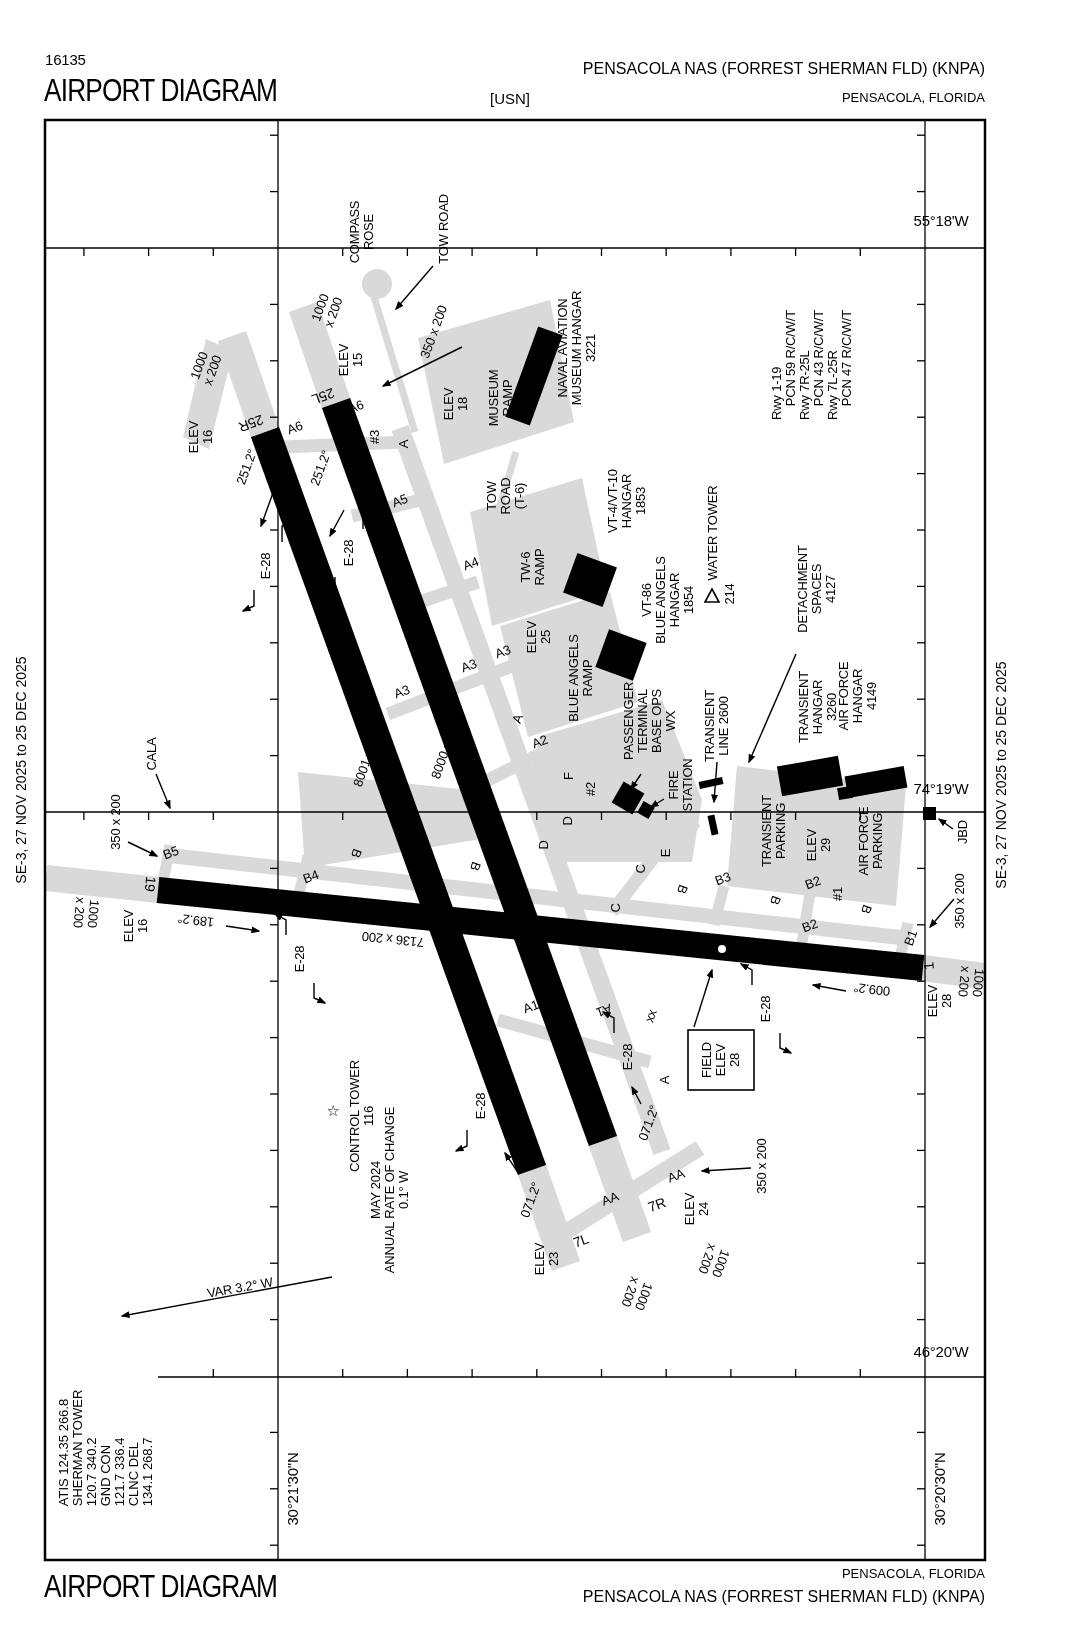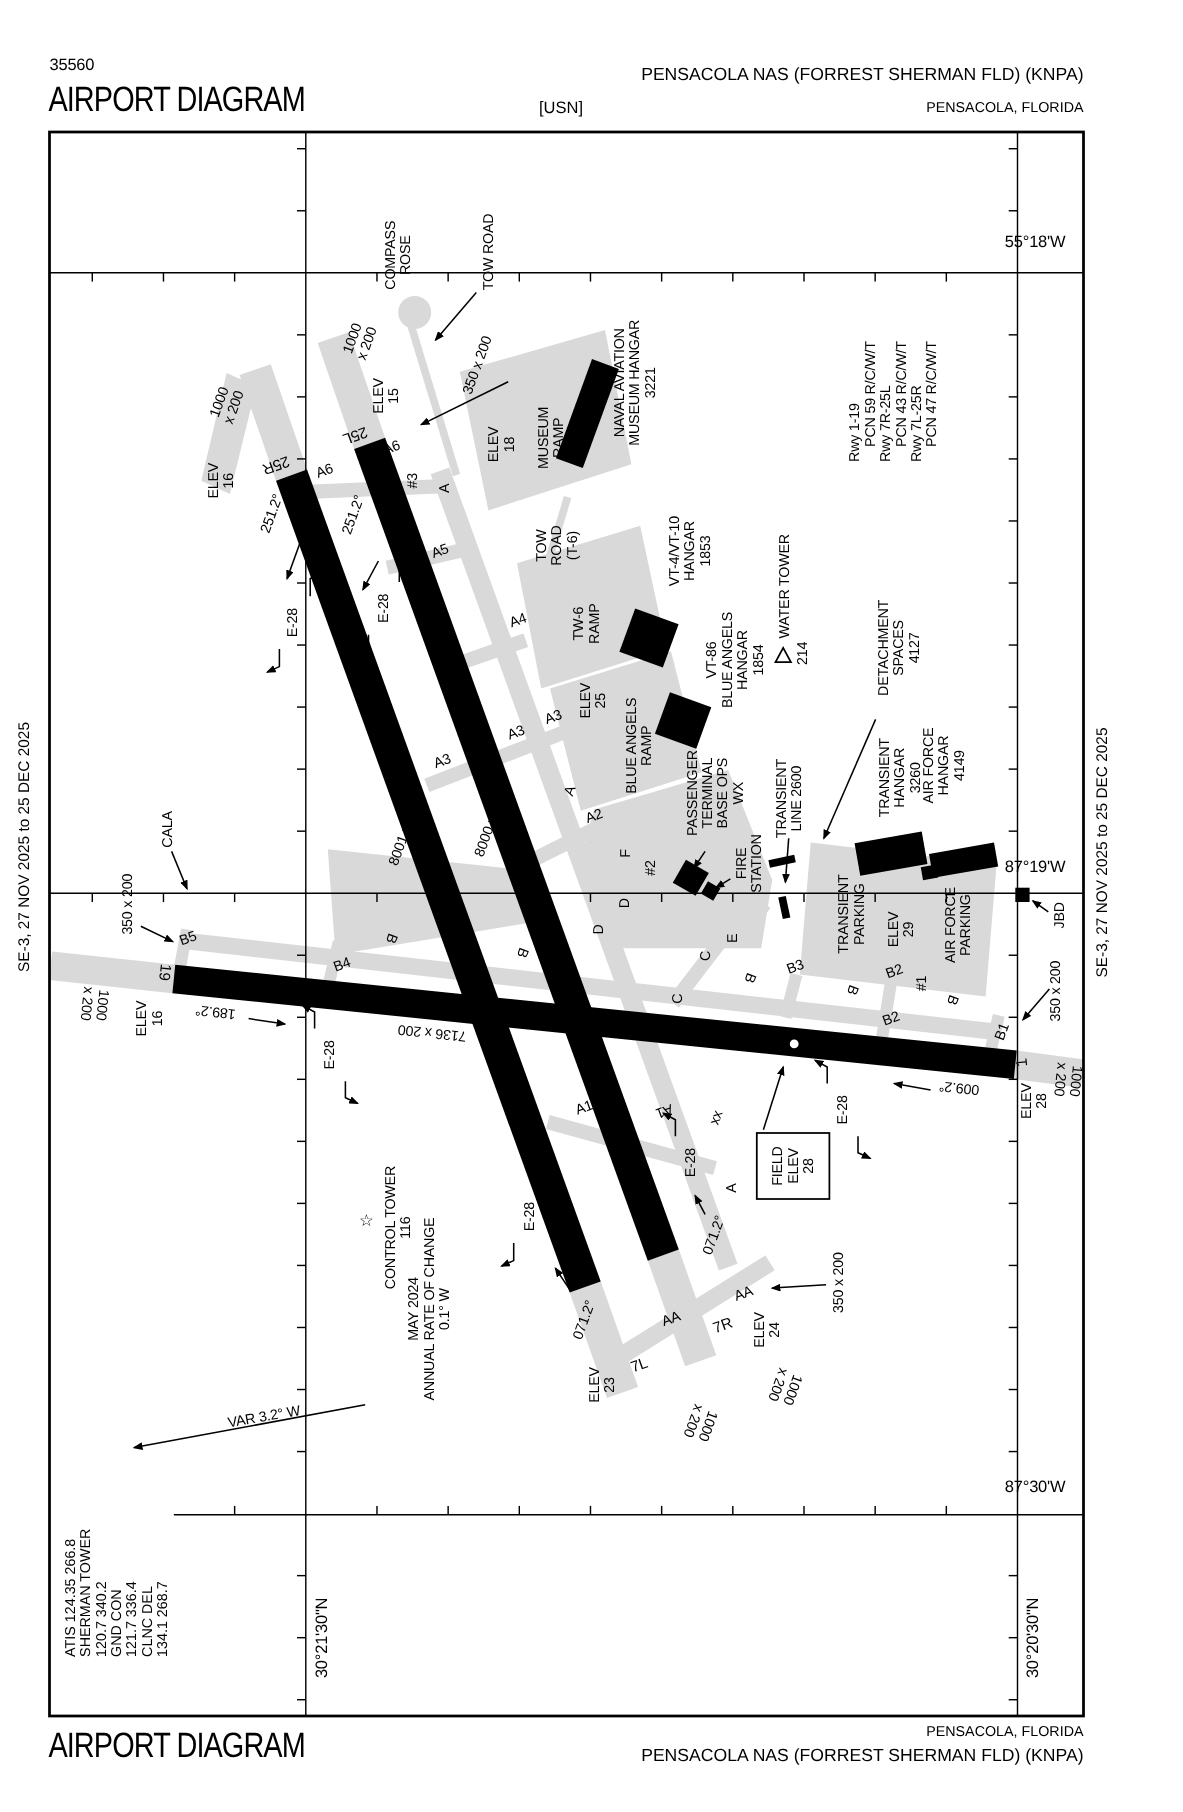--- a/index.html
+++ b/index.html
@@ -219,21 +219,21 @@
       <path d="M752,985 L752,970 L741,964"></path>
       <path d="M780,1033 L780,1048 L791,1053"></path>
       <path d="M614,1033 L614,1018 L603,1012"></path>
       <path d="M495,1082 L495,1066 L506,1061"></path>
       <path d="M467,1130 L467,1146 L456,1151"></path>
     </g>
 
     <rect x="45" y="120" width="940" height="1440" fill="none" stroke="#000" stroke-width="2.5"></rect>
   </svg>
 
-  <div class="abs chart-num lbl left">35560</div>
+  <div class="abs chart-num lbl left">16135</div>
   <div class="abs hdr-title">AIRPORT DIAGRAM</div>
   <div class="abs hdr-airport">PENSACOLA NAS (FORREST SHERMAN FLD)  (KNPA)</div>
   <div class="abs hdr-usn">[USN]</div>
   <div class="abs hdr-city">PENSACOLA, FLORIDA</div>
 
   <div class="side l">SE-3,  27 NOV 2025  to  25 DEC 2025</div>
   <div class="side r">SE-3,  27 NOV 2025  to  25 DEC 2025</div>
 
   <div class="comm">
     <div>ATIS 124.35  266.8</div>
@@ -394,22 +394,22 @@
 x 200</div>
       <div class="lbl" style="left: 762px; top: 1166px; font-size: 13px; transform: translate(-50%, -50%) rotate(-90deg);">350 x 200</div>
       <div class="lbl" style="left: 390px; top: 1190px; font-size: 13px; transform: translate(-50%, -50%) rotate(-90deg);">MAY 2024
 ANNUAL RATE OF CHANGE
 0.1° W</div>
       <div class="lbl" style="left: 362px; top: 1116px; font-size: 13px; transform: translate(-50%, -50%) rotate(-90deg);">CONTROL TOWER
 116</div>
       <div class="lbl" style="left: 333px; top: 1111px; font-size: 15px; transform: translate(-50%, -50%) rotate(0deg);">☆</div>
       <div class="lbl" style="left: 240px; top: 1288px; font-size: 13px; transform: translate(-50%, -50%) rotate(-10deg);">VAR 3.2° W</div>
       <div class="lbl" style="left: 941px; top: 221px; font-size: 15px; transform: translate(-50%, -50%) rotate(0deg);">55°18'W</div>
-      <div class="lbl" style="left: 941px; top: 789px; font-size: 15px; transform: translate(-50%, -50%) rotate(0deg);">87°19'W</div>
-      <div class="lbl" style="left: 941px; top: 1352px; font-size: 15px; transform: translate(-50%, -50%) rotate(0deg);">87°30'W</div>
+      <div class="lbl" style="left: 941px; top: 789px; font-size: 15px; transform: translate(-50%, -50%) rotate(0deg);">74°19'W</div>
+      <div class="lbl" style="left: 941px; top: 1352px; font-size: 15px; transform: translate(-50%, -50%) rotate(0deg);">46°20'W</div>
       <div class="lbl" style="left: 293px; top: 1489px; font-size: 15px; transform: translate(-50%, -50%) rotate(-90deg);">30°21'30"N</div>
       <div class="lbl" style="left: 940px; top: 1489px; font-size: 15px; transform: translate(-50%, -50%) rotate(-90deg);">30°20'30"N</div>
     </div>
 
   <div class="abs ftr-title">AIRPORT DIAGRAM</div>
   <div class="abs ftr-city">PENSACOLA, FLORIDA</div>
   <div class="abs ftr-airport">PENSACOLA NAS (FORREST SHERMAN FLD)  (KNPA)</div>
 </div>
 
 </body></html>

